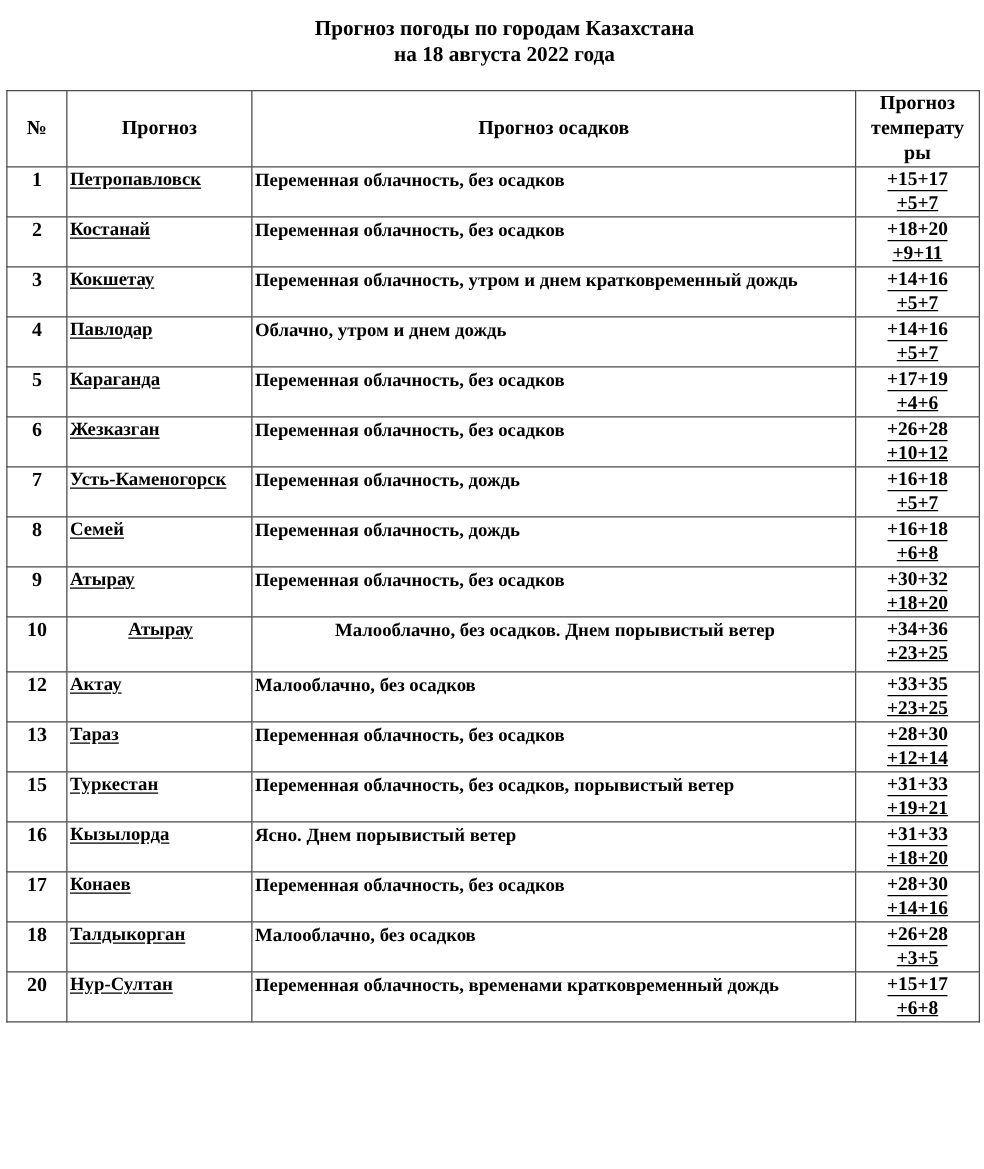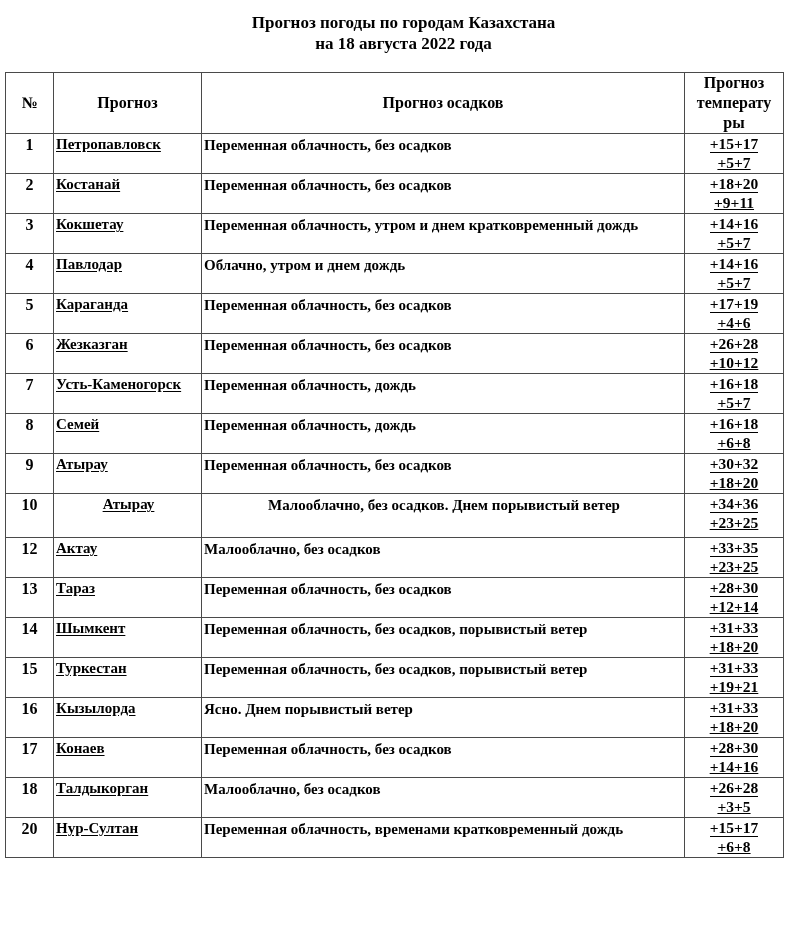--- a/index.html
+++ b/index.html
@@ -117,26 +117,20 @@
         <td class="desc">Малооблачно, без осадков</td>
         <td class="temp"><span class="day">+33+35</span><span class="night">+23+25</span></td>
       </tr>
       <tr class="r">
         <td class="num">13</td>
         <td class="city"><span>Тараз</span></td>
         <td class="desc">Переменная облачность, без осадков</td>
         <td class="temp"><span class="day">+28+30</span><span class="night">+12+14</span></td>
       </tr>
       <tr class="r">
-        <td class="num">14</td>
-        <td class="city"><span>Шымкент</span></td>
-        <td class="desc">Переменная облачность, без осадков, порывистый ветер</td>
-        <td class="temp"><span class="day">+31+33</span><span class="night">+18+20</span></td>
-      </tr>
-      <tr class="r">
         <td class="num">15</td>
         <td class="city"><span>Туркестан</span></td>
         <td class="desc">Переменная облачность, без осадков, порывистый ветер</td>
         <td class="temp"><span class="day">+31+33</span><span class="night">+19+21</span></td>
       </tr>
       <tr class="r">
         <td class="num">16</td>
         <td class="city"><span>Кызылорда</span></td>
         <td class="desc">Ясно. Днем порывистый ветер</td>
         <td class="temp"><span class="day">+31+33</span><span class="night">+18+20</span></td>

